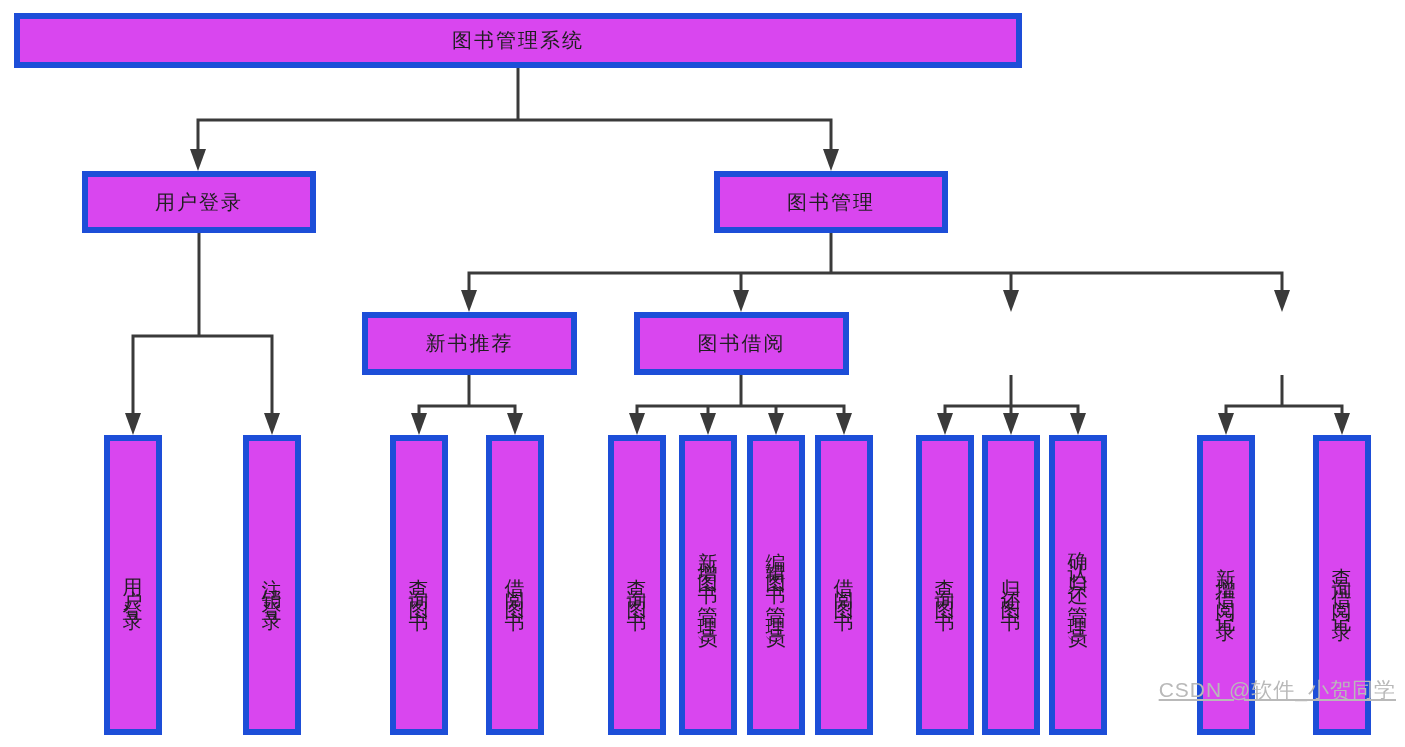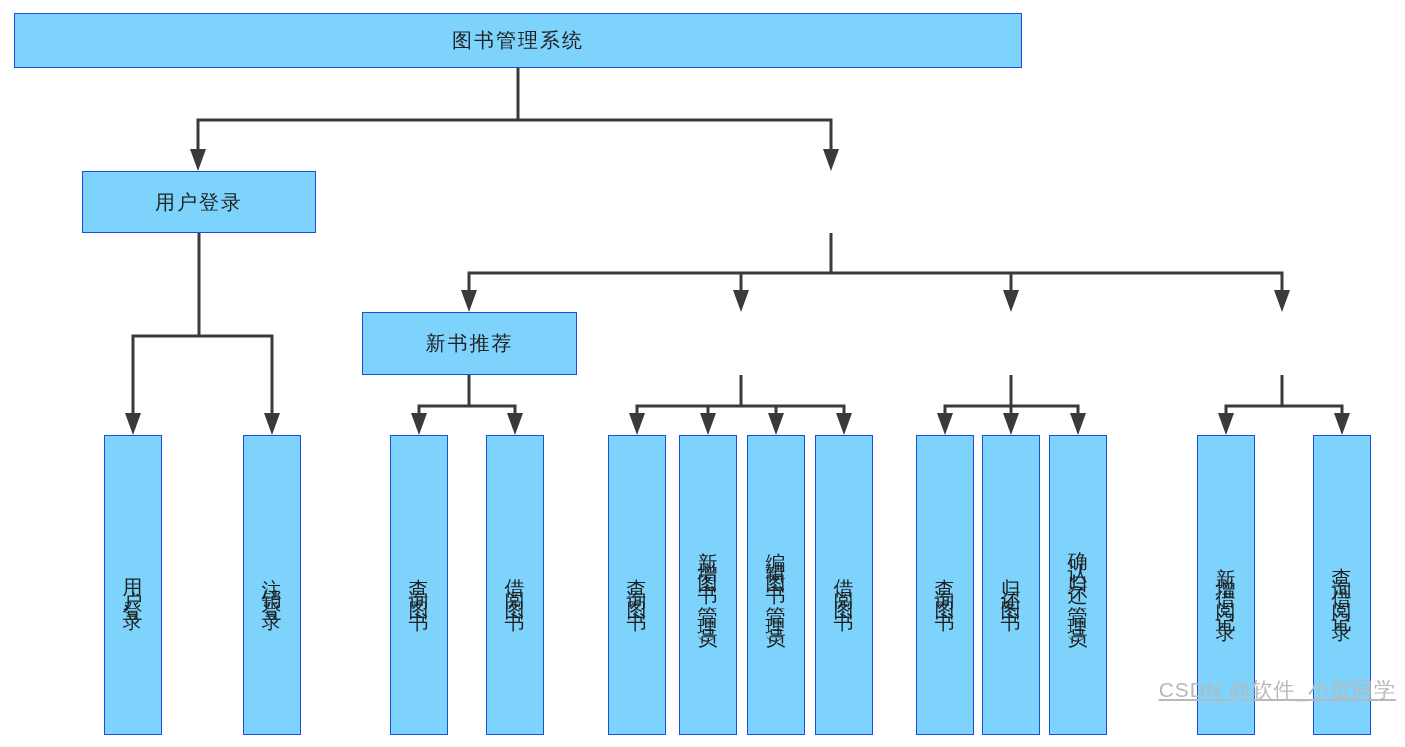--- a/index.html
+++ b/index.html
@@ -8,22 +8,22 @@
     width: 1405px;
     height: 747px;
     background: #ffffff;
     font-family: "Liberation Sans", sans-serif;
     color: #1f1f1f;
     overflow: hidden;
   }
   .node {
     position: absolute;
     box-sizing: border-box;
-    border: 1px solid #1d4ed8;
-    background: #7dd3fc;
+    border: 6px solid #1d4ed8;
+    background: #d946ef;
     display: flex;
     align-items: center;
     justify-content: center;
     font-size: 20px;
     letter-spacing: 2px;
     white-space: nowrap;
   }
   .leaf {
     writing-mode: vertical-lr;
     text-orientation: mixed;
@@ -114,22 +114,24 @@
       <path d="M1282,375 L1282,406"></path>
       <path d="M1226,414 L1226,406 L1342,406 L1342,414"></path>
       <polygon points="1218,413 1234,413 1226,435"></polygon>
       <polygon points="1334,413 1350,413 1342,435"></polygon>
     </g>
   </svg>
 
   <div class="node" style="left:14px; top:13px; width:1008px; height:55px;">图书管理系统</div>
 
   <div class="node" style="left:82px; top:171px; width:234px; height:62px;">用户登录</div>
+  <div class="node" style="left:714px; top:171px; width:234px; height:62px;">图书管理</div>
 
   <div class="node" style="left:362px; top:312px; width:215px; height:63px;">新书推荐</div>
+  <div class="node" style="left:634px; top:312px; width:215px; height:63px;">图书借阅</div>
 
   <div class="node leaf" style="left:104px; top:435px; width:58px; height:300px;">用户登录</div>
   <div class="node leaf" style="left:243px; top:435px; width:58px; height:300px;">注销登录</div>
 
   <div class="node leaf" style="left:390px; top:435px; width:58px; height:300px;">查询图书</div>
   <div class="node leaf" style="left:486px; top:435px; width:58px; height:300px;">借阅图书</div>
 
   <div class="node leaf" style="left:608px; top:435px; width:58px; height:300px;">查询图书</div>
   <div class="node leaf" style="left:679px; top:435px; width:58px; height:300px;">新增图书（管理员）</div>
   <div class="node leaf" style="left:747px; top:435px; width:58px; height:300px;">编辑图书（管理员）</div>

